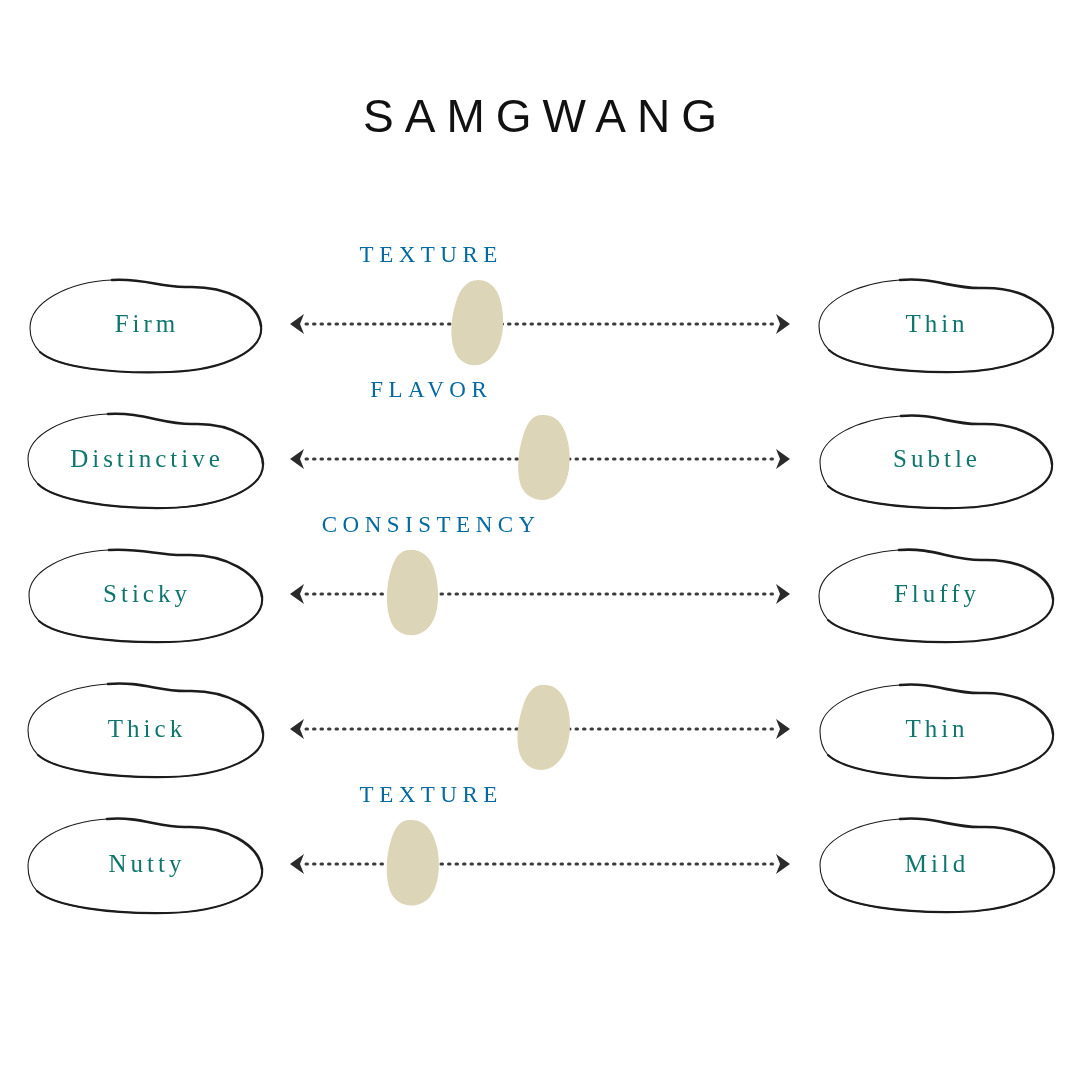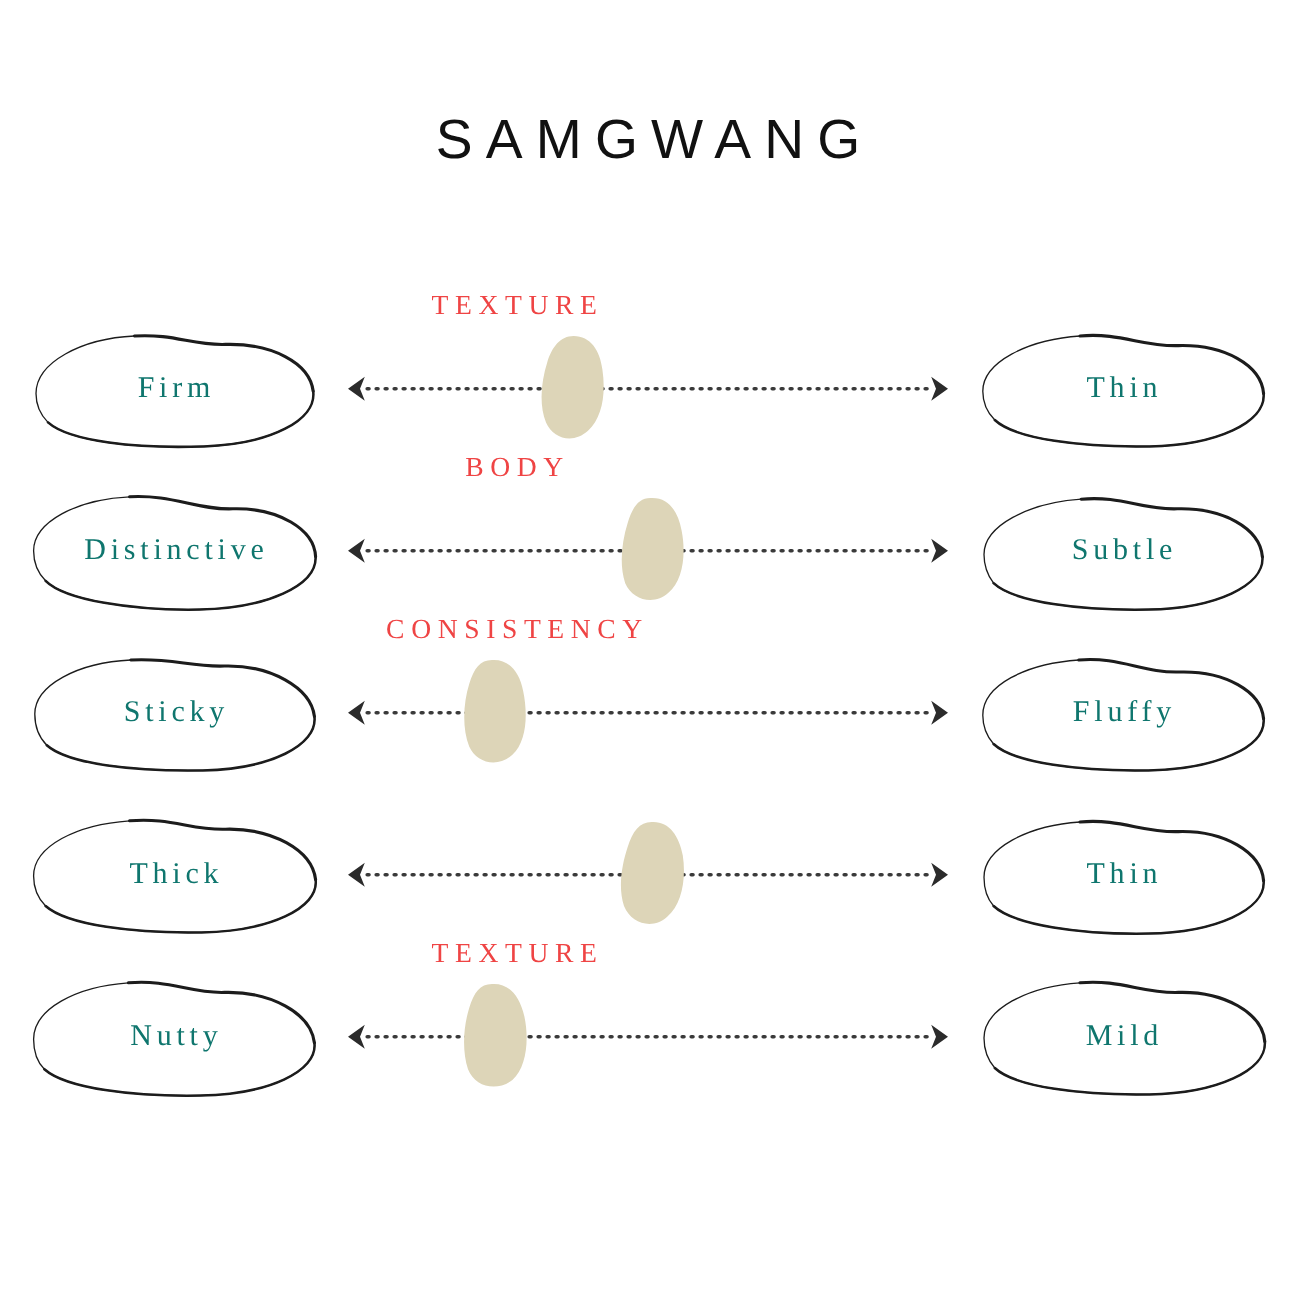--- a/index.html
+++ b/index.html
@@ -62,21 +62,21 @@
   
   .cat-label {
     position: absolute;
     top: 12px;
     left: 0;
     width: 857px;
     text-align: center;
     font-size: 23px;
     letter-spacing: 5.5px;
     text-indent: 5.5px;
-    color: #ef4444;
+    color: #0369a1;
     white-space: nowrap;
   }
 
   
   .pole {
     position: absolute;
     top: 42px;
     width: 250px;
     height: 104px;
   }
@@ -176,21 +176,21 @@
         <path d="M9,54 C9,30 46,11 90,8 C124,5 142,17 172,16 C210,15 241,32 243,56
                  C245,80 204,99 148,100 C92,101 36,94 19,78 C11,70 9,62 9,54 Z" fill="#ffffff" stroke="#1c1c1c" stroke-width="1.1" stroke-linecap="round"></path>
         <path d="M90,8 C124,5 142,17 172,16 C210,15 241,32 243,56" fill="none" stroke="#1c1c1c" stroke-width="2.6" stroke-linecap="round"></path>
         <path d="M243,56 C245,80 204,99 148,100 C92,101 36,94 19,78" fill="none" stroke="#1c1c1c" stroke-width="2.1" stroke-linecap="round"></path>
       </svg>
       <div class="pole-text">Thin</div>
     </div>
   </div>
 
   <div class="row r1">
-    <div class="cat-label">BODY</div>
+    <div class="cat-label">FLAVOR</div>
 
     <div class="pole left">
       <svg viewBox="0 0 250 104" preserveAspectRatio="none">
         <path d="M8,52 C8,28 44,9 88,7 C124,5 144,18 174,17 C212,16 242,34 243,57
                  C244,81 202,100 146,101 C90,102 34,93 18,77 C10,69 8,60 8,52 Z" fill="#ffffff" stroke="#1c1c1c" stroke-width="1.1" stroke-linecap="round"></path>
         <path d="M88,7 C124,5 144,18 174,17 C212,16 242,34 243,57" fill="none" stroke="#1c1c1c" stroke-width="2.6" stroke-linecap="round"></path>
         <path d="M243,57 C244,81 202,100 146,101 C90,102 34,93 18,77" fill="none" stroke="#1c1c1c" stroke-width="2.1" stroke-linecap="round"></path>
       </svg>
       <div class="pole-text">Distinctive</div>
     </div>

